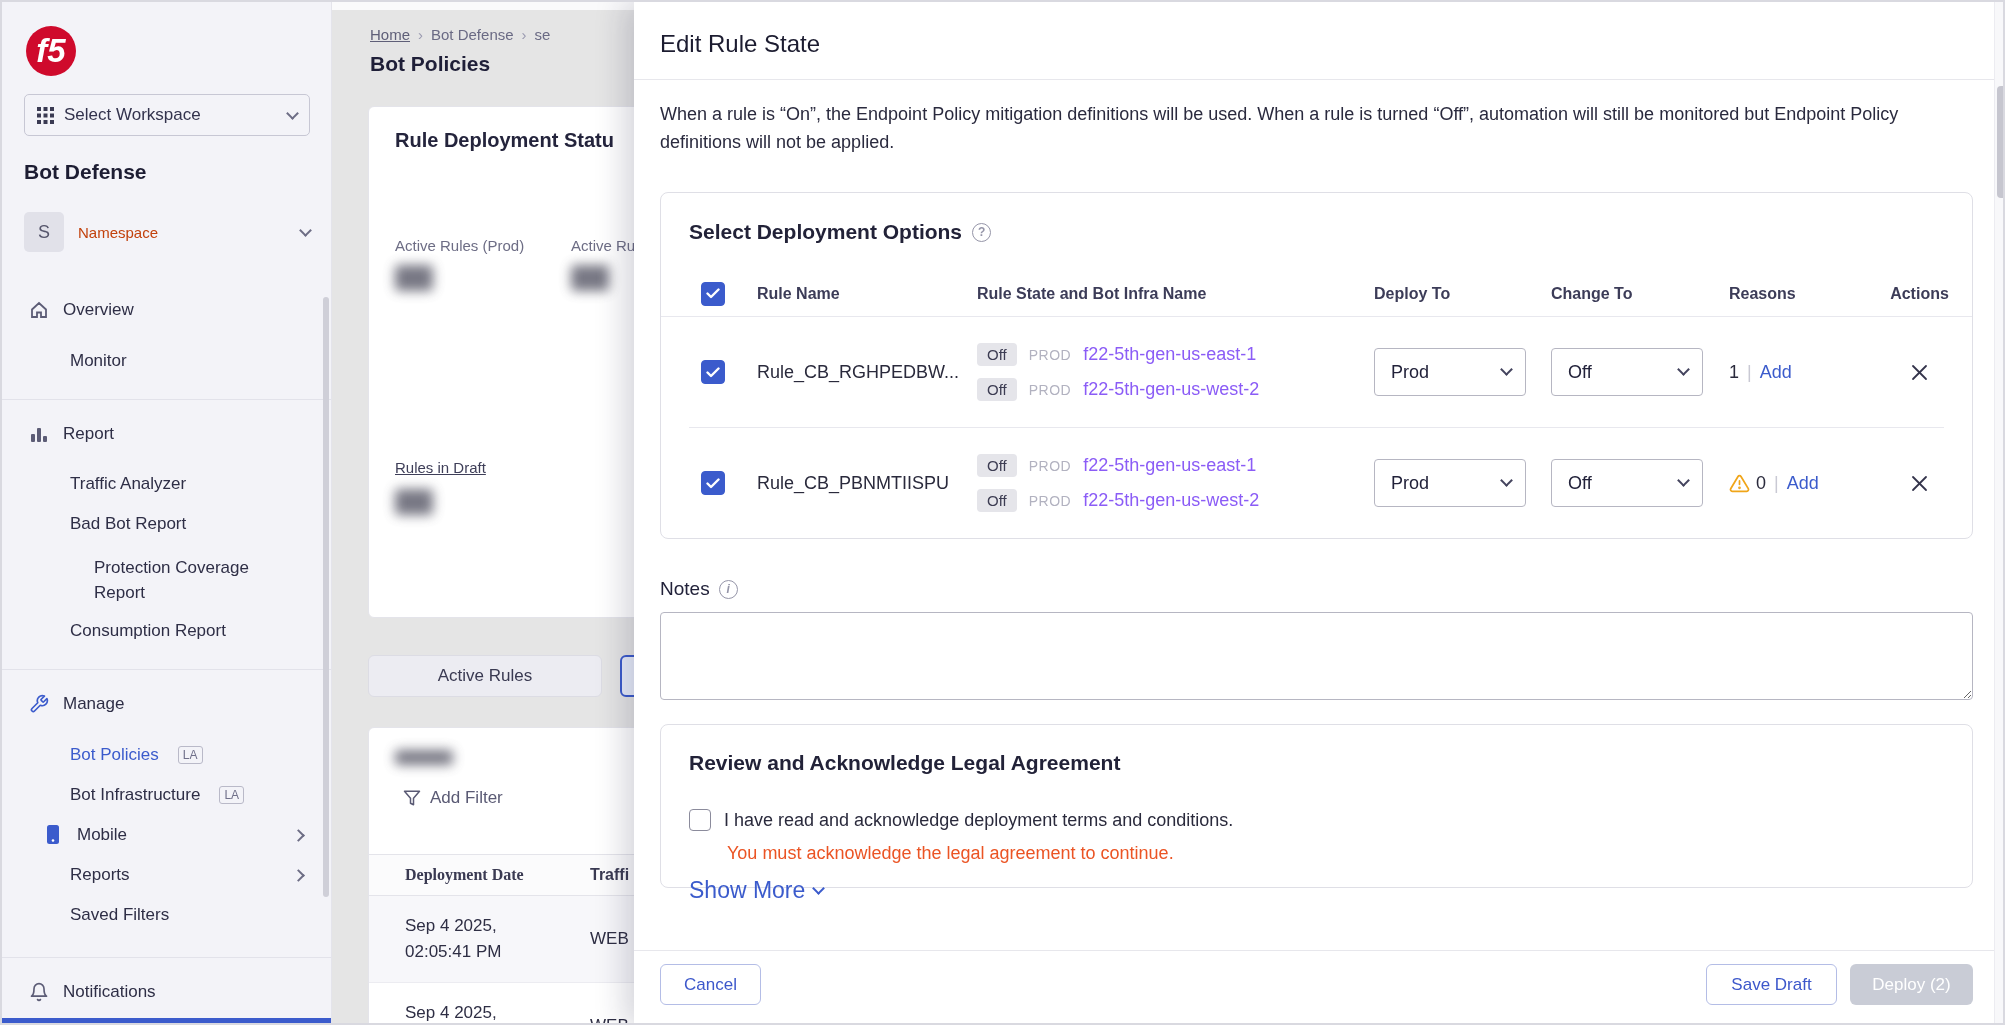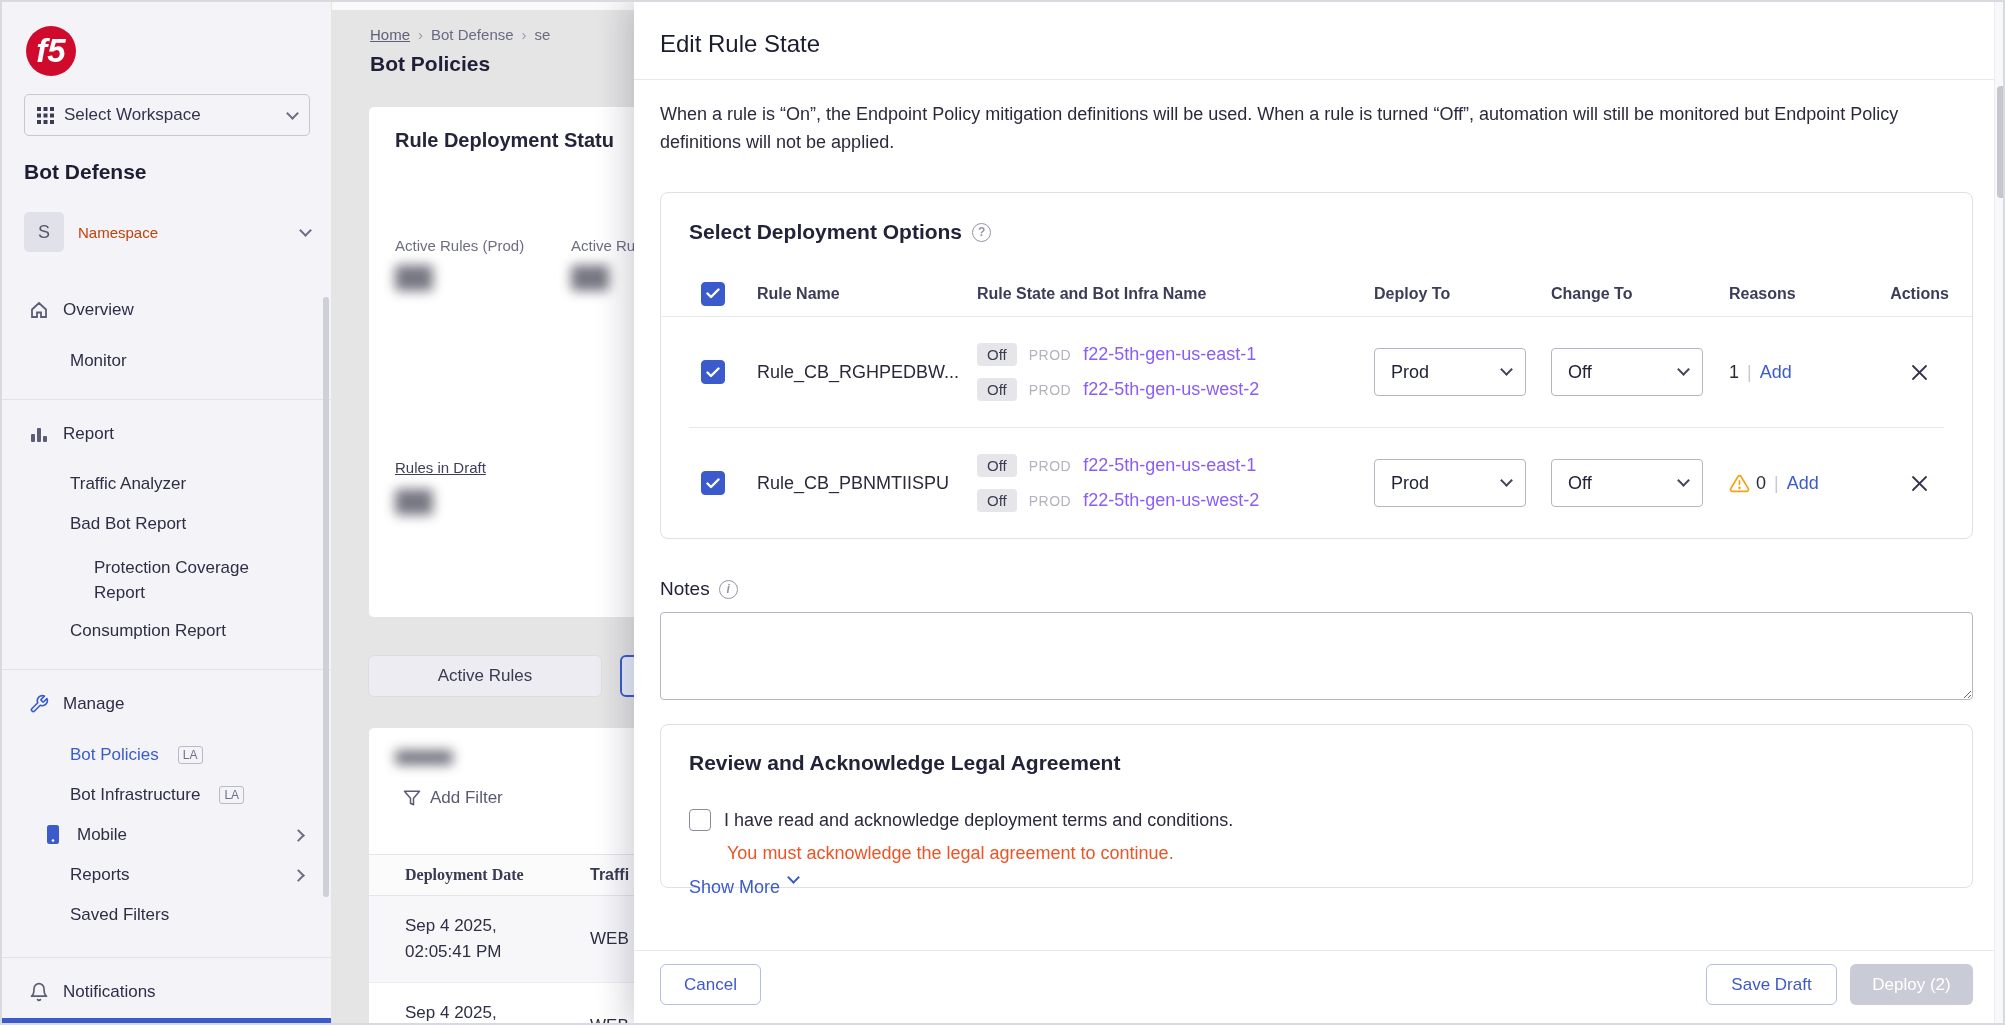--- a/index.html
+++ b/index.html
@@ -103,21 +103,21 @@
   .notes-label { font-size:19px; color:#22223a; }
   .notes-area { position:absolute; left:26px; top:610px; width:1313px; height:88px; border:1px solid #b6b6c2; border-radius:4px;
                 resize:vertical; font-family:"Liberation Sans", sans-serif; font-size:17px; padding:10px 12px; color:#2a2a3e; outline:none; }
 
   .legal-card { position:absolute; left:26px; top:722px; width:1313px; height:164px; border:1px solid #dfdfe6; border-radius:8px; background:#fff; }
   .legal-title { position:absolute; left:28px; top:26px; font-size:21px; font-weight:600; color:#222238; }
   .legal-check-row { position:absolute; left:28px; top:84px; display:flex; align-items:center; gap:13px; }
   .legal-checkbox { width:22px; height:22px; border:1.5px solid #8b8b9c; border-radius:4px; background:#fff; }
   .legal-label { font-size:18px; color:#2a2a3c; }
   .legal-error { position:absolute; left:66px; top:118px; font-size:18px; color:#eb5424; }
-  .show-more { position:absolute; left:28px; top:152px; display:flex; align-items:flex-start; gap:9px; font-size:18px; color:#3b5bcc; cursor:pointer; }
+  .show-more { position:absolute; left:28px; top:152px; display:flex; align-items:center; gap:9px; font-size:23px; color:#3b5bcc; cursor:pointer; }
   .show-more .chev { width:9px; height:9px; border-right:2px solid #3b5bcc; border-bottom:2px solid #3b5bcc; transform:rotate(45deg); margin-top:-4px; }
 
   .footer-hr { position:absolute; left:0; top:948px; width:100%; height:1px; background:#e7e7ec; }
   .btn { position:absolute; top:962px; height:41px; border-radius:6px; font-size:17px; display:flex; align-items:center; justify-content:center; cursor:pointer; font-family:"Liberation Sans", sans-serif; }
   .btn-outline { background:#fff; border:1px solid #b4bde6; color:#3d58cb; }
   .btn-cancel { left:26px; width:101px; }
   .btn-save { left:1072px; width:131px; }
   .btn-deploy { left:1216px; width:123px; background:#c9ccd6; color:#ffffff; border:none; }
 
   .drawer-scrollbar { position:absolute; right:0; top:0; width:13px; height:100%; background:#f8f8fa; border-left:1px solid #ececf1; }

